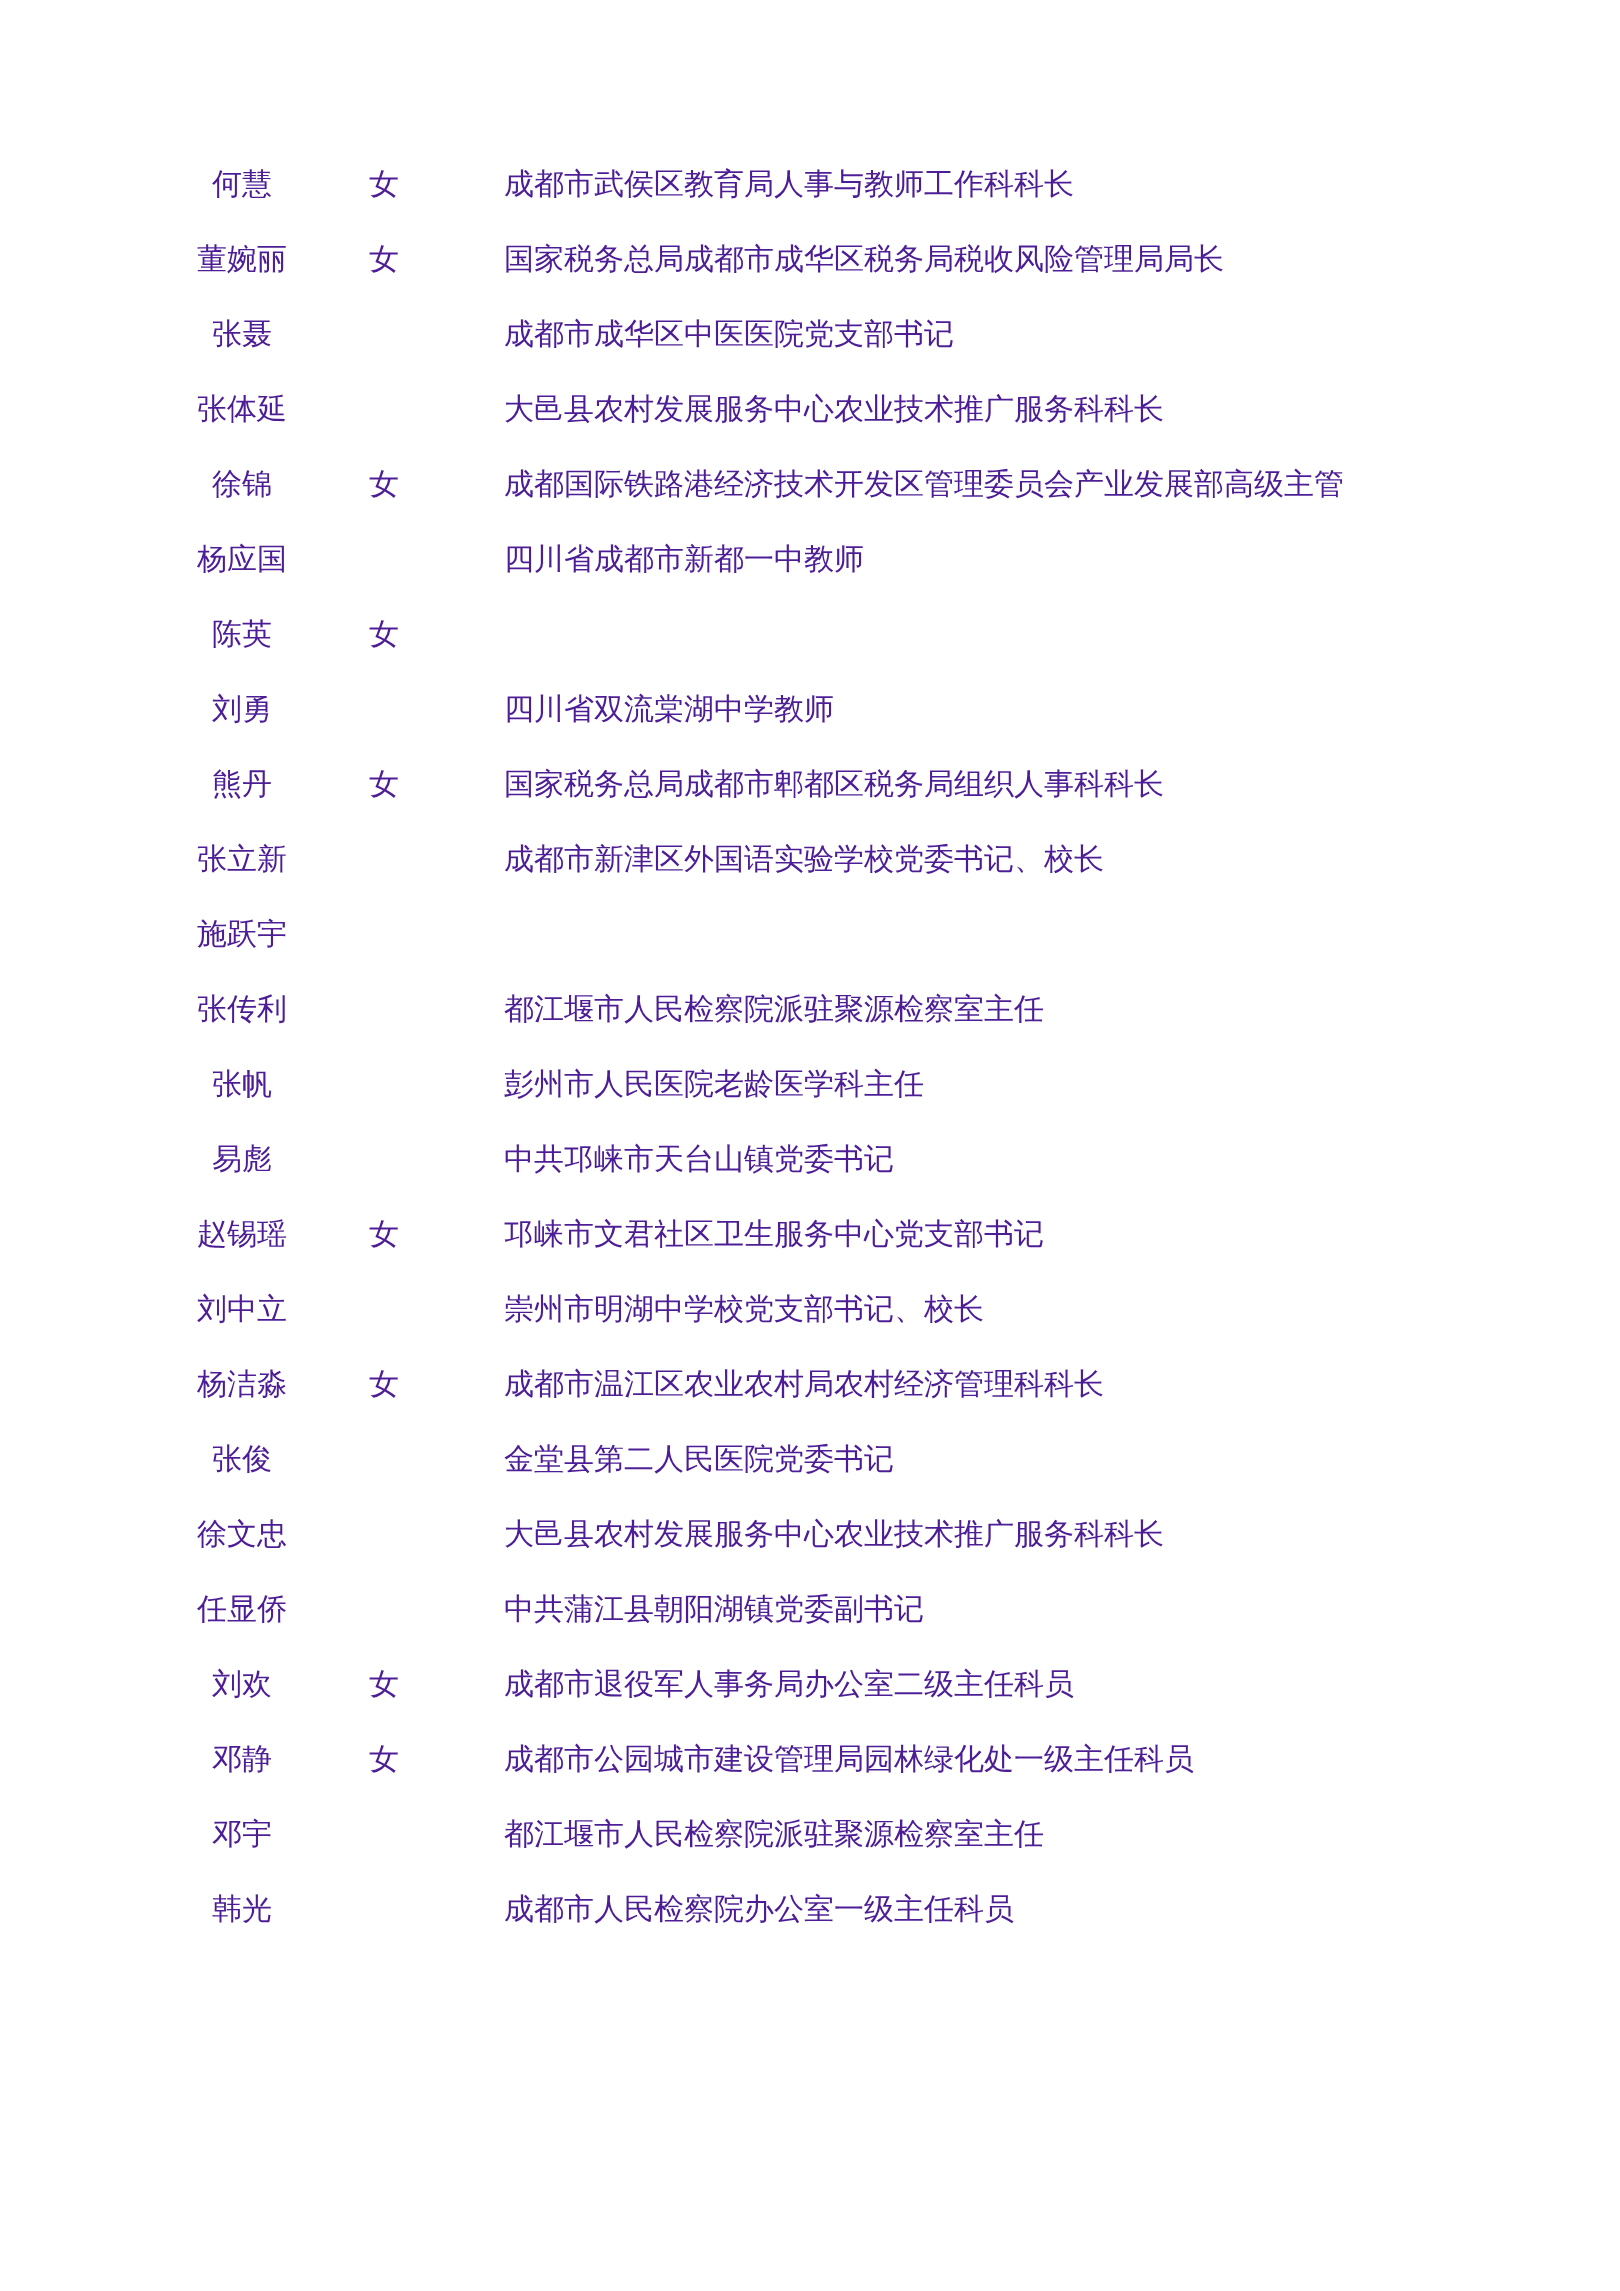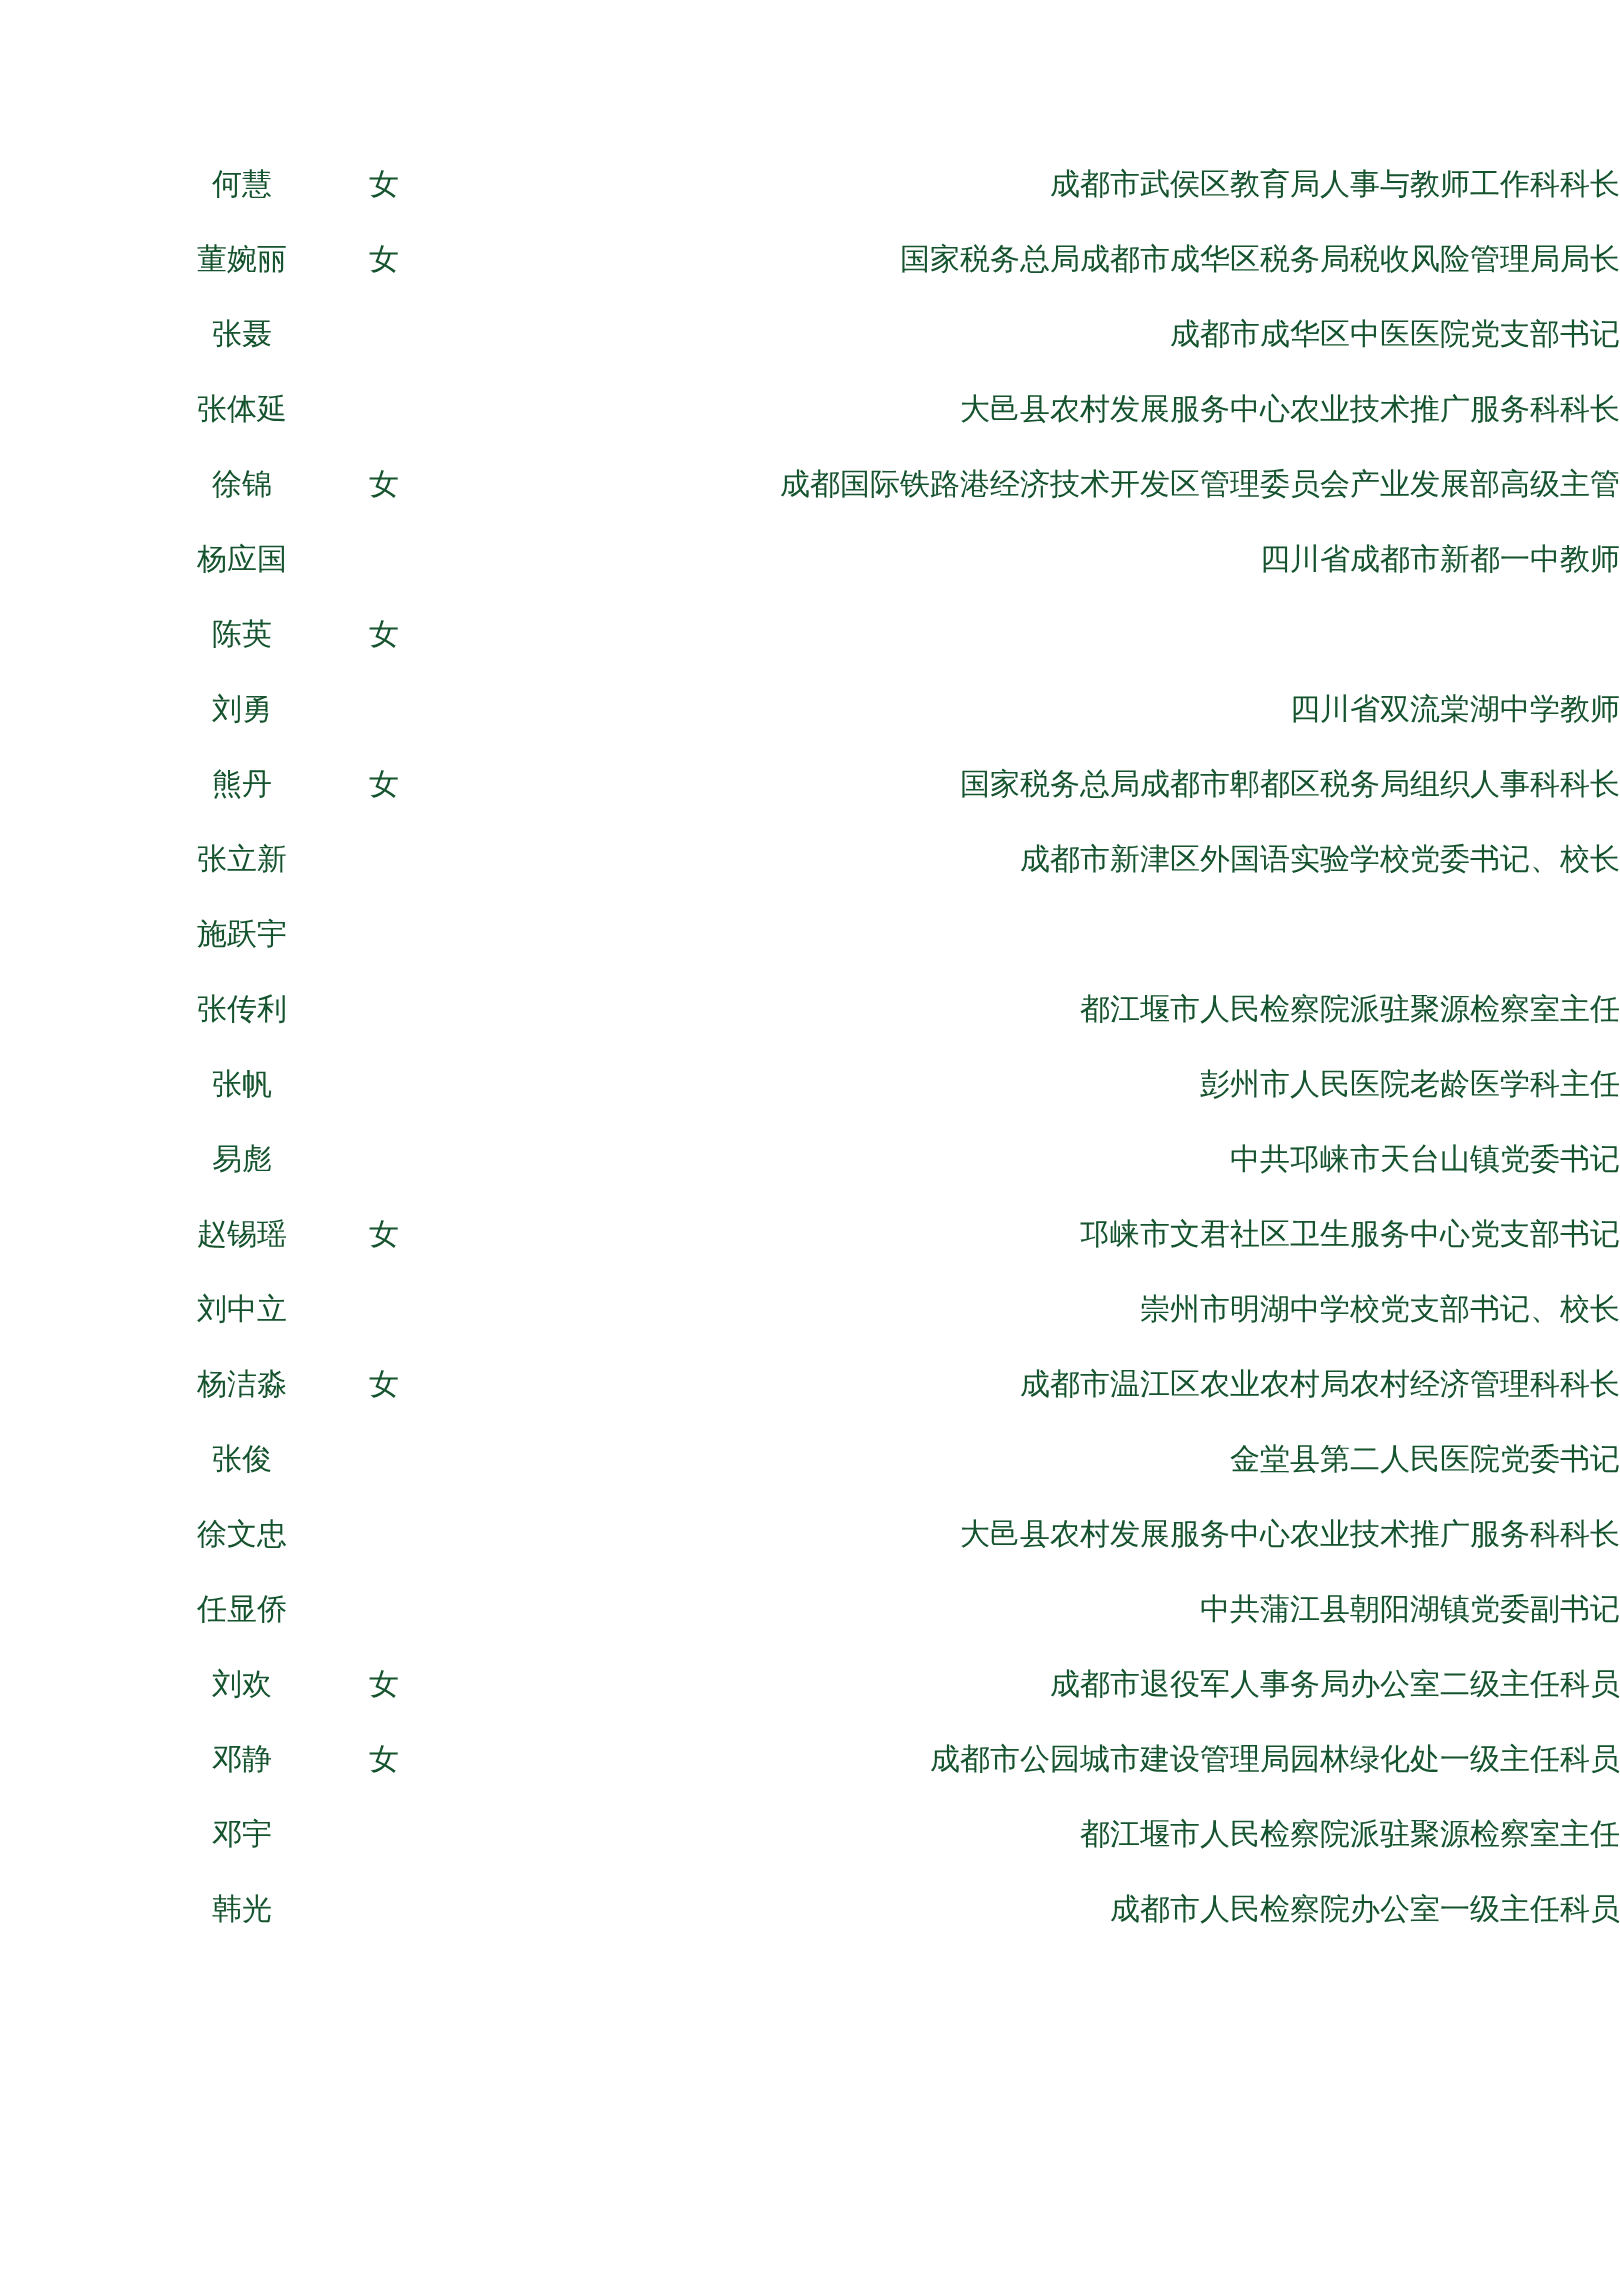--- a/index.html
+++ b/index.html
@@ -7,21 +7,21 @@
     padding: 0;
     background: #ffffff;
   }
   .page {
     position: relative;
     width: 1620px;
     height: 2292px;
     background: #ffffff;
     overflow: hidden;
     font-family: "Liberation Serif", "DejaVu Serif", serif;
-    color: #14532d;
+    color: #4c1d95;
   }
   .roster {
     position: absolute;
     top: 146px;
     left: 0;
     right: 0;
   }
   .row {
     display: flex;
     align-items: center;
@@ -34,23 +34,23 @@
     margin-left: 149px;
     width: 186px;
     text-align: center;
     letter-spacing: 0px;
   }
   .cell.gender {
     width: 98px;
     text-align: center;
   }
   .cell.title {
-    margin-left: 55px;
+    margin-left: 71px;
     flex: 1;
-    text-align: right;
+    text-align: left;
   }
 </style>
 </head>
 <body>
 
 <div class="page">
   <div class="roster" id="roster">
   <div class="row">
     <div class="cell name">何慧</div>
     <div class="cell gender">女</div>

